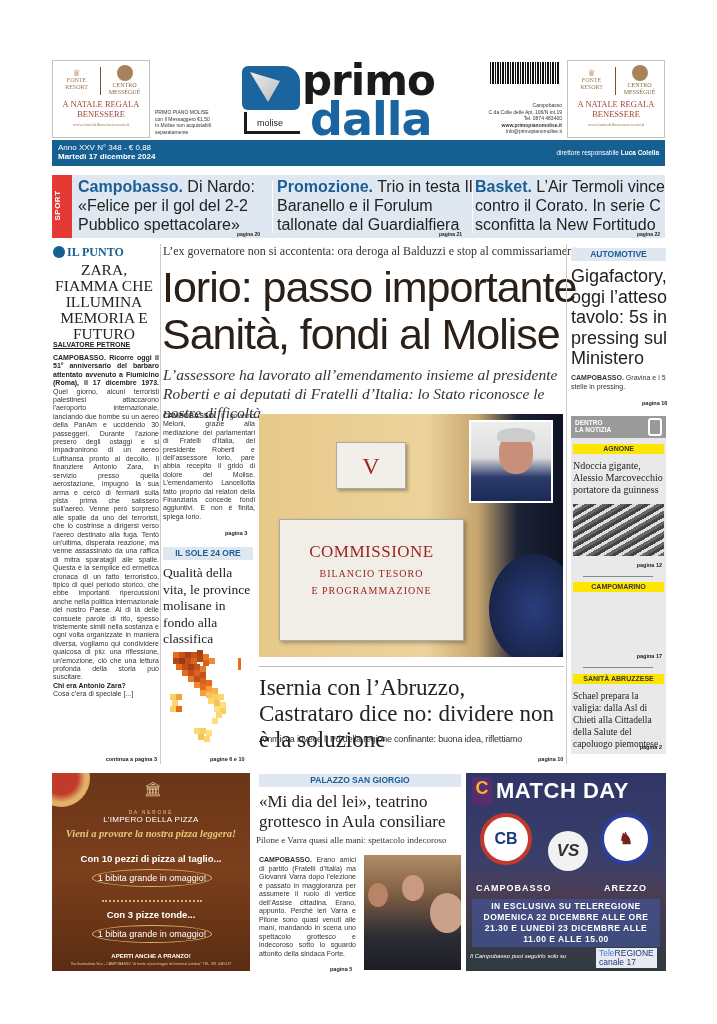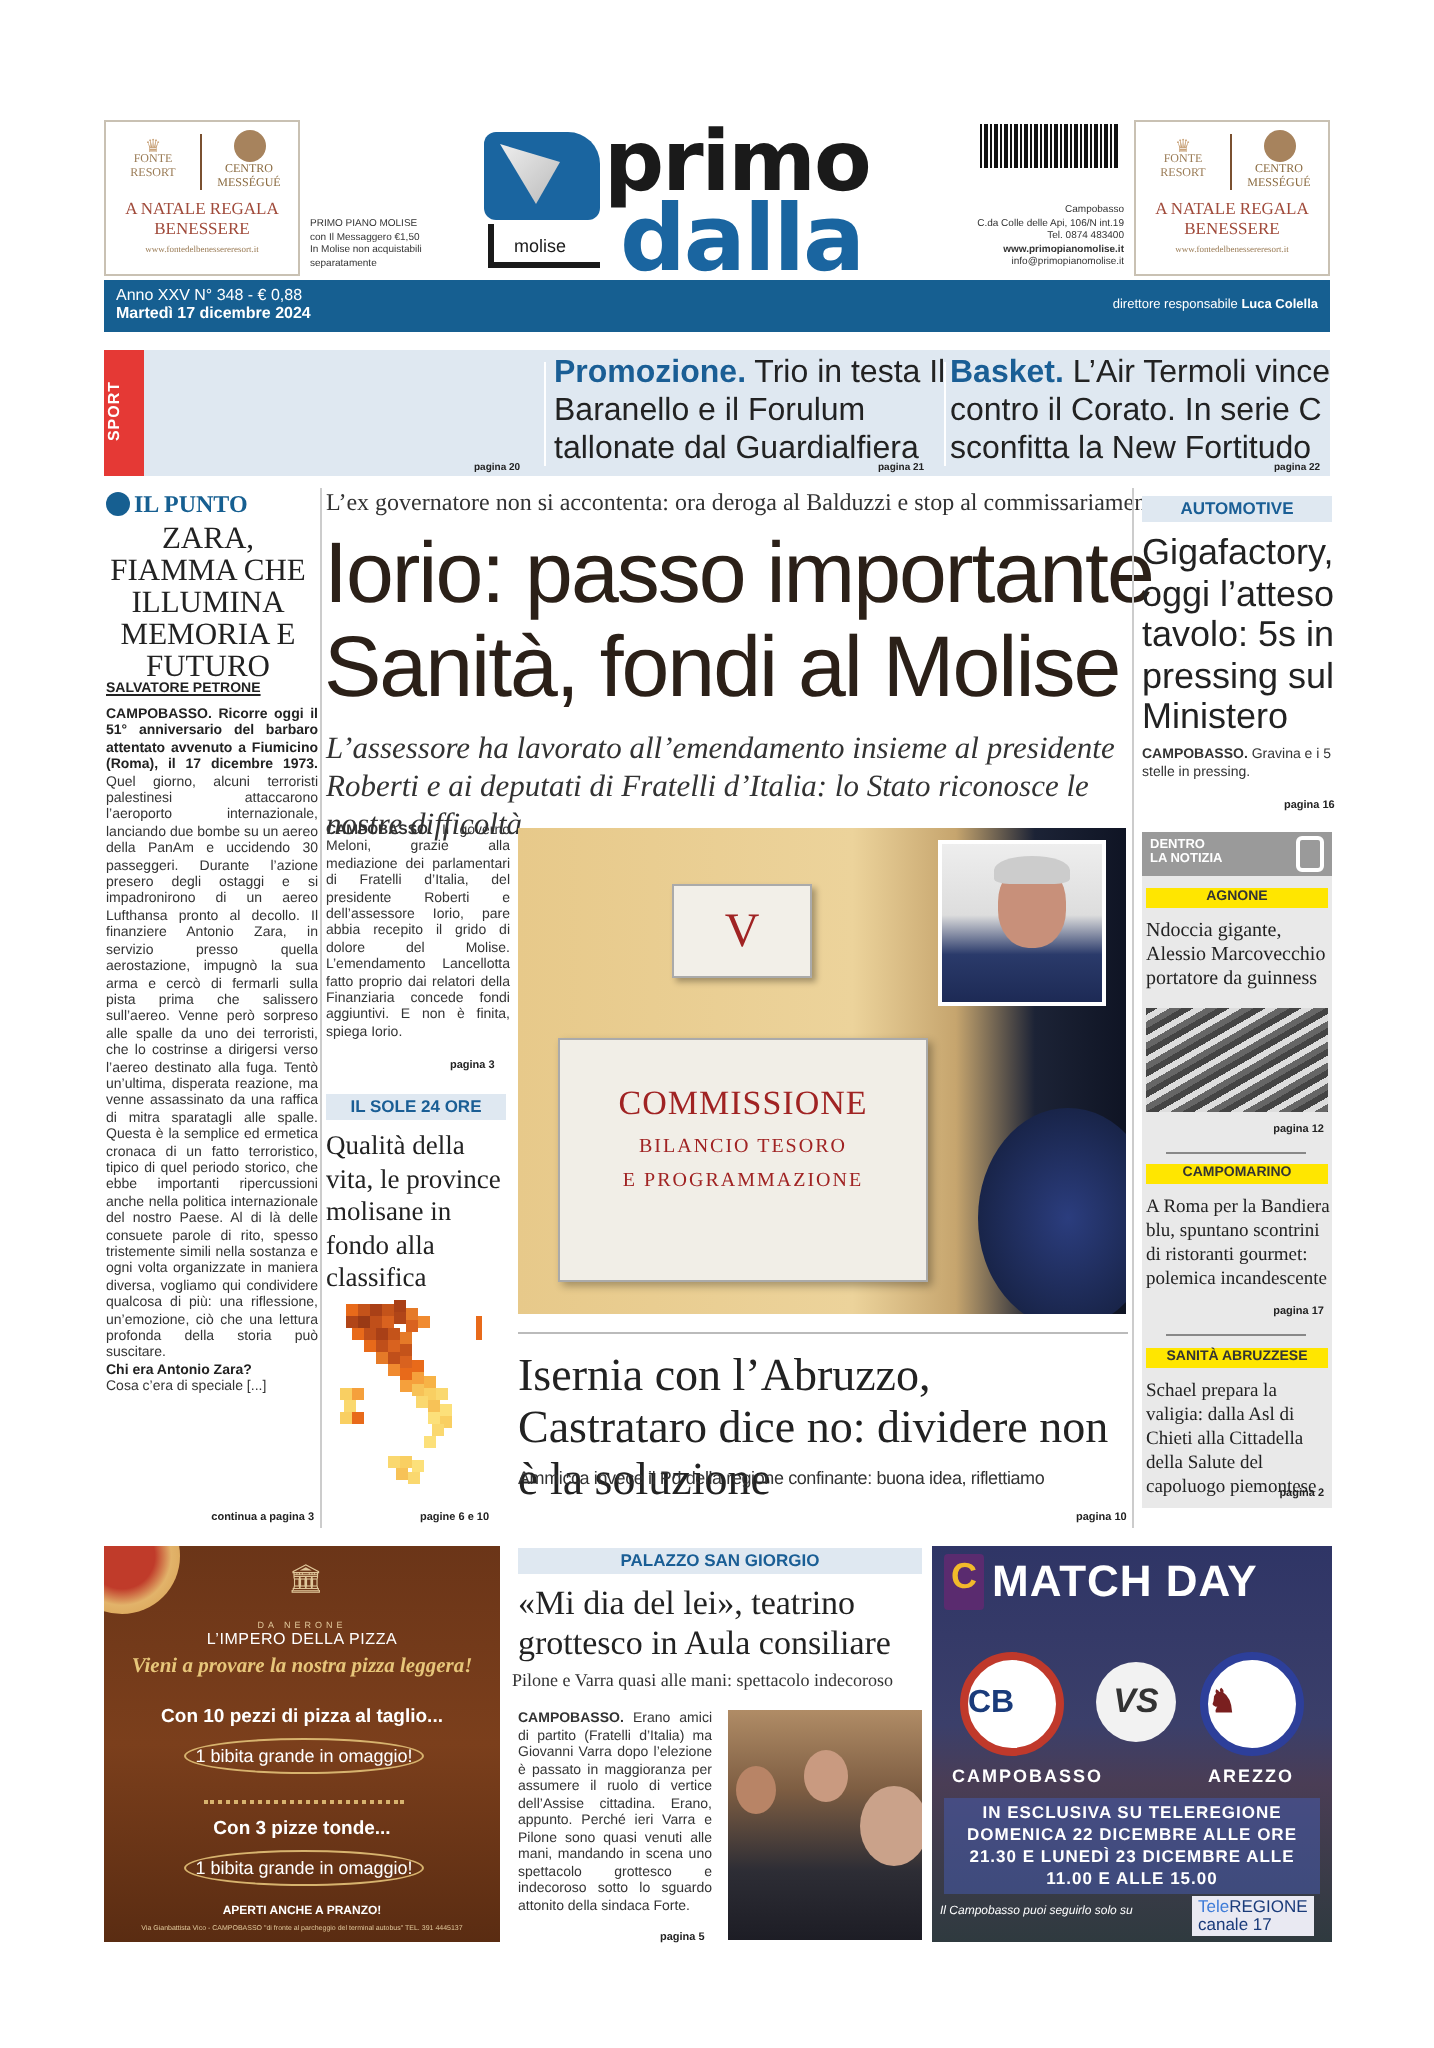--- a/index.html
+++ b/index.html
@@ -87,21 +87,21 @@
 .palazzo-title{position:absolute;left:259px;top:792px;width:202px;font-family:"Liberation Serif",serif;font-size:17px;line-height:20px;color:#222}
 .palazzo-sub{position:absolute;left:256px;top:835px;font-family:"Liberation Serif",serif;font-size:9px;color:#333;white-space:nowrap}
 .palazzo-text{position:absolute;left:259px;top:856px;width:97px;font-size:7px;line-height:8.5px;text-align:justify;color:#333}
 .palazzo-photo{position:absolute;left:364px;top:855px;width:97px;height:115px;background:linear-gradient(180deg,#b08c66 0%,#7d5d42 35%,#2d2d35 70%,#1d1d25 100%);overflow:hidden}
 .palazzo-photo .h1{position:absolute;left:38px;top:20px;width:22px;height:26px;border-radius:50%;background:#c99a80}
 .palazzo-photo .h2{position:absolute;left:4px;top:28px;width:20px;height:24px;border-radius:50%;background:#b88466}
 .palazzo-photo .h3{position:absolute;left:66px;top:38px;width:34px;height:40px;border-radius:50%;background:#caa28a}
 .match{position:absolute;left:466px;top:773px;width:200px;height:198px;background:linear-gradient(180deg,#2f3566 0%,#3b3f6a 45%,#4a3d55 60%,#2f3a3f 100%);color:#fff;overflow:hidden}
 .match .clogo{position:absolute;left:6px;top:4px;width:20px;height:28px;background:#5a2b6f;border-radius:2px;color:#f2b92b;font-weight:bold;font-size:18px;text-align:center;line-height:22px}
 .match .title{position:absolute;left:30px;top:5px;font-size:22px;font-weight:bold;letter-spacing:.5px}
-.match .badge{position:absolute;top:53px;width:52px;height:52px;border-radius:50%;background:#fff;border:4px solid #c0392b;text-align:left;font-weight:bold;font-size:16px;line-height:44px}
+.match .badge{position:absolute;top:40px;width:52px;height:52px;border-radius:50%;background:#fff;border:4px solid #c0392b;text-align:center;font-weight:bold;font-size:16px;line-height:44px}
 .match .vs{position:absolute;left:82px;top:58px;width:40px;height:40px;border-radius:50%;background:#f2f2f2;color:#333;font-weight:bold;font-style:italic;font-size:17px;text-align:center;line-height:40px}
 .match .team{position:absolute;top:110px;font-weight:bold;font-size:9px;letter-spacing:1px}
 .match .info{position:absolute;left:6px;top:126px;width:188px;background:rgba(70,90,170,.55);text-align:center;font-weight:bold;font-size:8.5px;line-height:11px;padding:2px 0;letter-spacing:.5px}
 .match .foot{position:absolute;left:4px;top:180px;font-size:6px;font-style:italic}
 .match .tr{position:absolute;left:130px;top:175px;background:#e9e9f2;color:#1a3b7a;font-size:8.5px;padding:1px 3px;line-height:9px}
 .match .tr span{color:#3d7bd8}
 </style>
 </head>
 <body>
 
@@ -171,20 +171,21 @@
     <div>Anno XXV N° 348 - € 0,88</div>
     <div style="font-weight:bold">Martedì 17 dicembre 2024</div>
   </div>
   <div class="r"><span>direttore responsabile</span> <b>Luca Colella</b></div>
 </div>
 
 <div class="sport">
   <div class="tag">
       <span>SPORT</span>
     </div>
+  <div class="item" style="left:26px"><b>Campobasso.</b><span> Di Nardo: «Felice per il gol del 2-2 Pubblico spettacolare»</span></div>
   <div class="pg" style="left:185px">pagina 20</div>
   <div class="vline" style="left:220px;top:6px;height:52px;background:#fff"></div>
   <div class="item" style="left:225px"><b>Promozione.</b><span> Trio in testa Il Baranello e il Forulum tallonate dal Guardialfiera</span></div>
   <div class="pg" style="left:387px">pagina 21</div>
   <div class="vline" style="left:420px;top:6px;height:52px;background:#fff"></div>
   <div class="item" style="left:423px;width:190px"><b>Basket.</b><span> L’Air Termoli vince contro il Corato. In serie C sconfitta la New Fortitudo</span></div>
   <div class="pg" style="left:585px">pagina 22</div>
 </div>
 
 <div class="il-punto"><span class="dot"></span><span>IL PUNTO</span></div>
@@ -294,21 +295,20 @@
       <div>DENTRO</div>
       <div>LA NOTIZIA</div>
       <div class="dentro-p"></div>
     </div>
   <div class="ylabel" style="top:28px">AGNONE</div>
   <div class="dtitle" style="top:44px">Ndoccia gigante, Alessio Marcovecchio portatore da guinness</div>
   <div class="dphoto"></div>
   <div class="pg" style="right:4px;top:146px">pagina 12</div>
   <div class="dsep" style="top:160px"></div>
   <div class="ylabel" style="top:166px">CAMPOMARINO</div>
-  <div class="dtitle" style="top:182px;font-size:9.5px">A Roma per la Bandiera blu, spuntano scontrini di ristoranti gourmet: polemica incandescente</div>
   <div class="pg" style="right:4px;top:237px">pagina 17</div>
   <div class="dsep" style="top:251px"></div>
   <div class="ylabel" style="top:258px">SANITÀ ABRUZZESE</div>
   <div class="dtitle" style="top:274px;font-size:9.5px">Schael prepara la valigia: dalla Asl di Chieti alla Cittadella della Salute del capoluogo piemontese</div>
   <div class="pg" style="right:4px;top:328px">pagina 2</div>
 </div>
 
 <div class="pizza">
   <div class="circle"></div>
   <div style="position:absolute;left:92px;top:8px;font-size:14px;color:#e0c79a">🏛</div>

